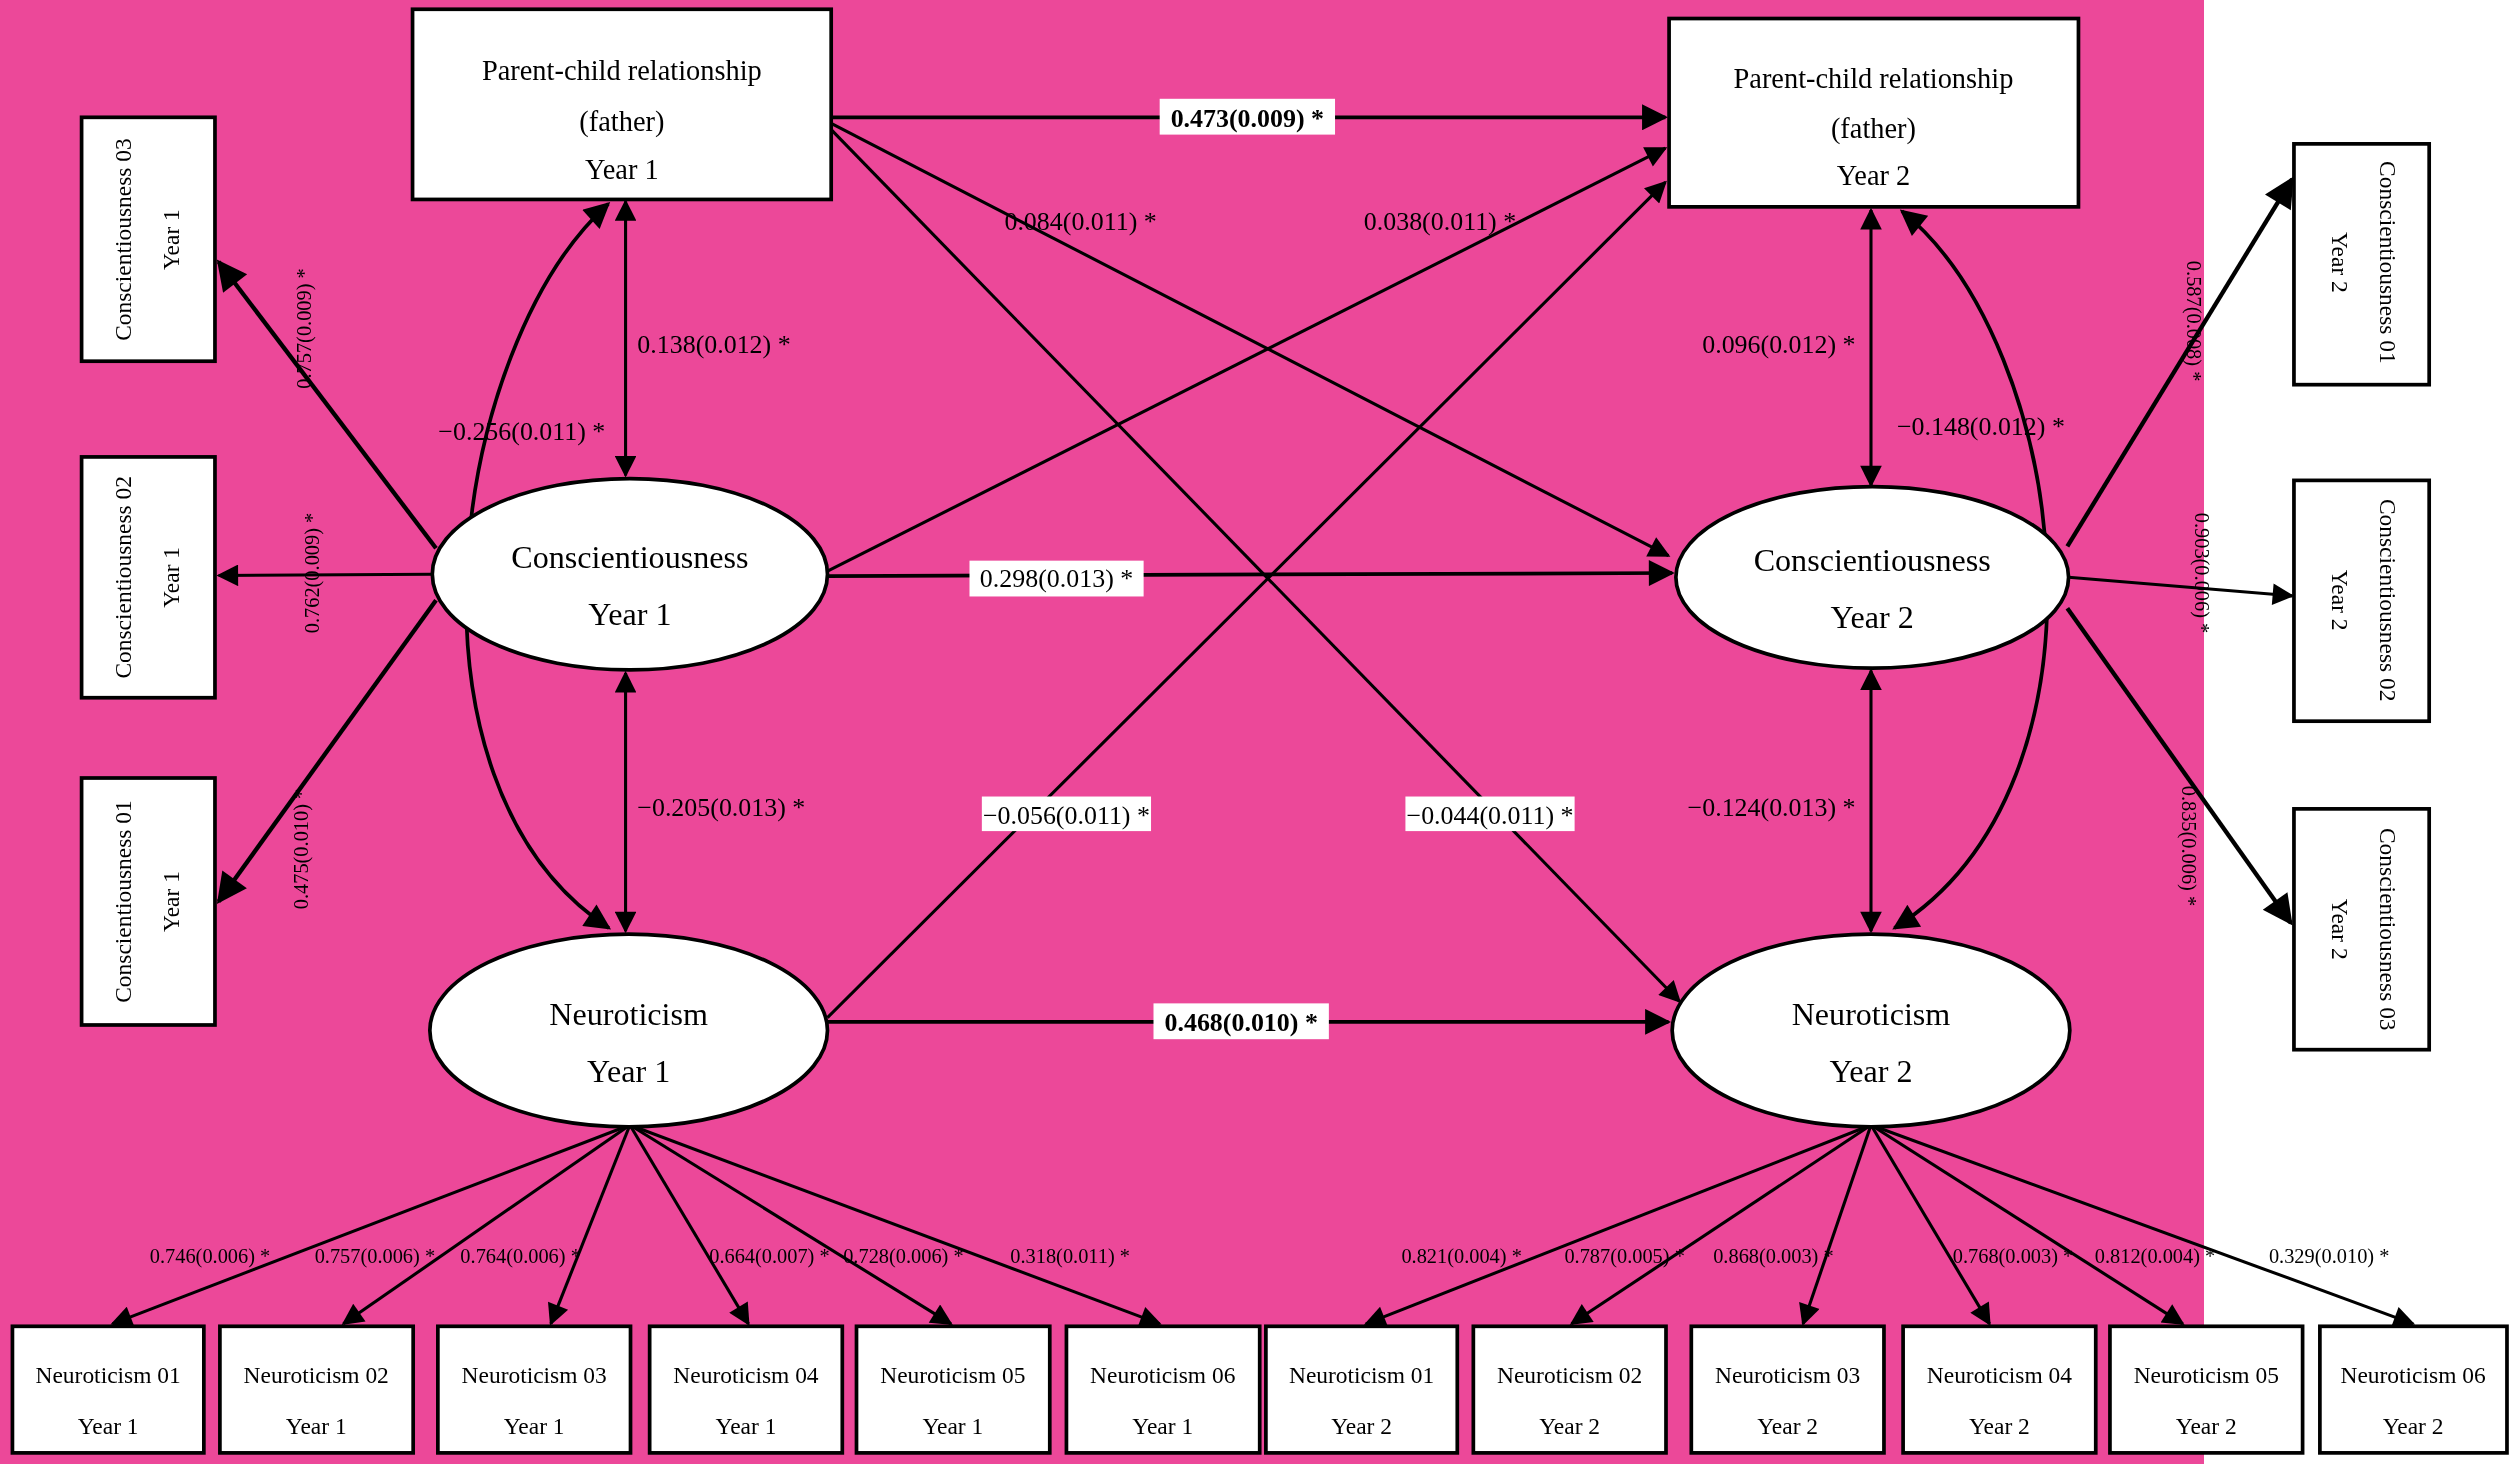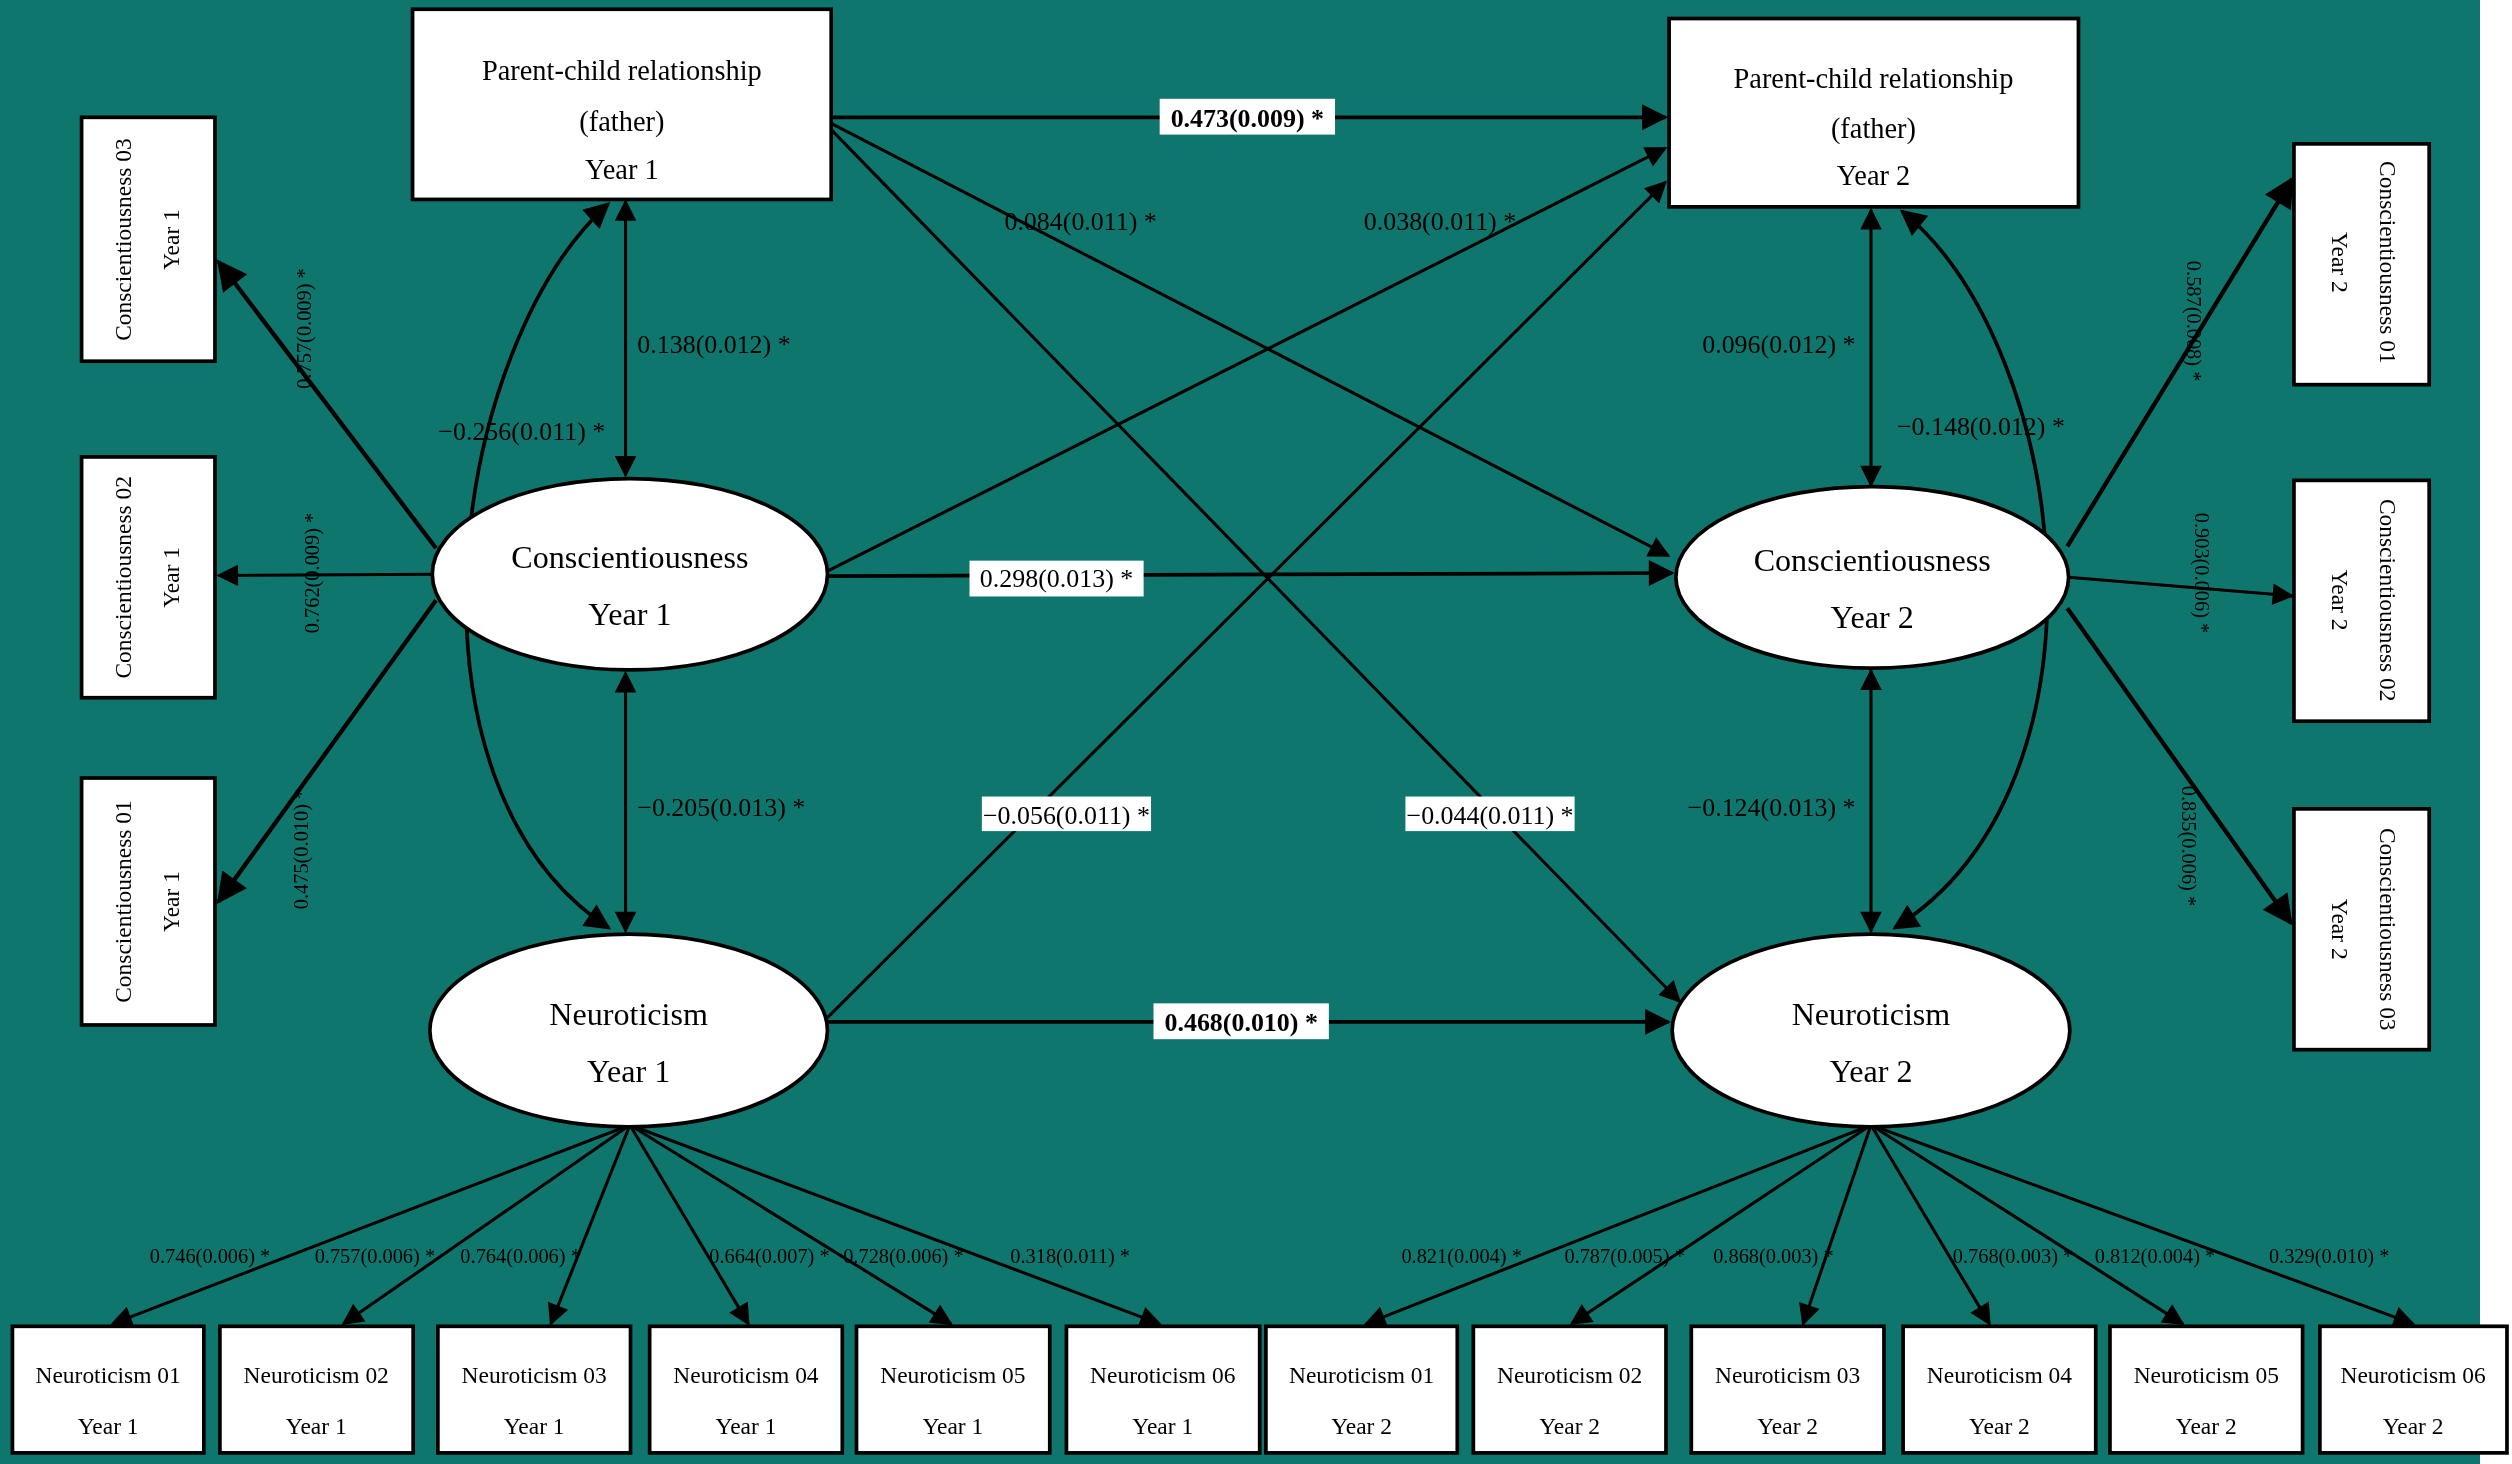--- a/index.html
+++ b/index.html
@@ -1,16 +1,16 @@
 <!DOCTYPE html>
 <html style="font-size:10px"><head>
 <meta charset="utf-8">
 <style>
   html,body { margin:0; padding:0; background:#ffffff; }
-  .stage { width:2480px; height:1464px; position:relative; background:#0f766e; }
+  .stage { width:2204px; height:1464px; position:relative; background:#ec4899; }
   .shape { fill:#ffffff; stroke:#000000; stroke-width:6; }
   .ln    { stroke:#000000; stroke-width:6; fill:none; }
   .ln-th { stroke-width:7; }
   .ln-tn { stroke-width:5; }
   .t { font-family:"Liberation Serif","DejaVu Serif",serif; fill:#000; }
   .t-latent { font-size:52px; }
   .t-node   { font-size:46px; }
   .t-ind    { font-size:38px; }
   .t-coef   { font-size:42px; }
   .t-load   { font-size:33px; }

